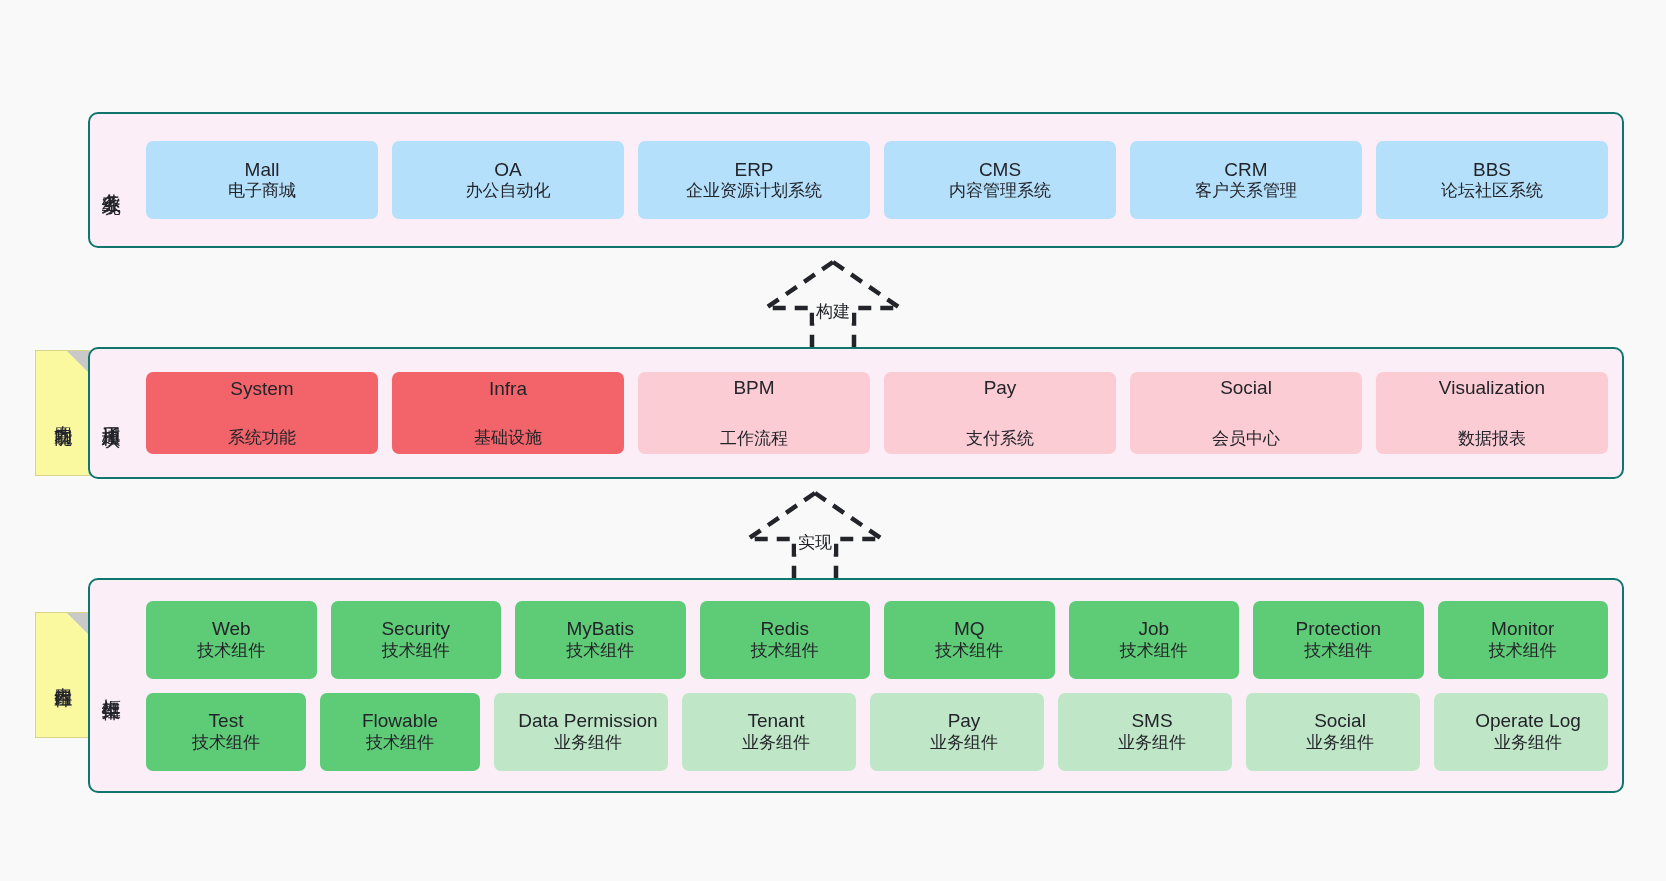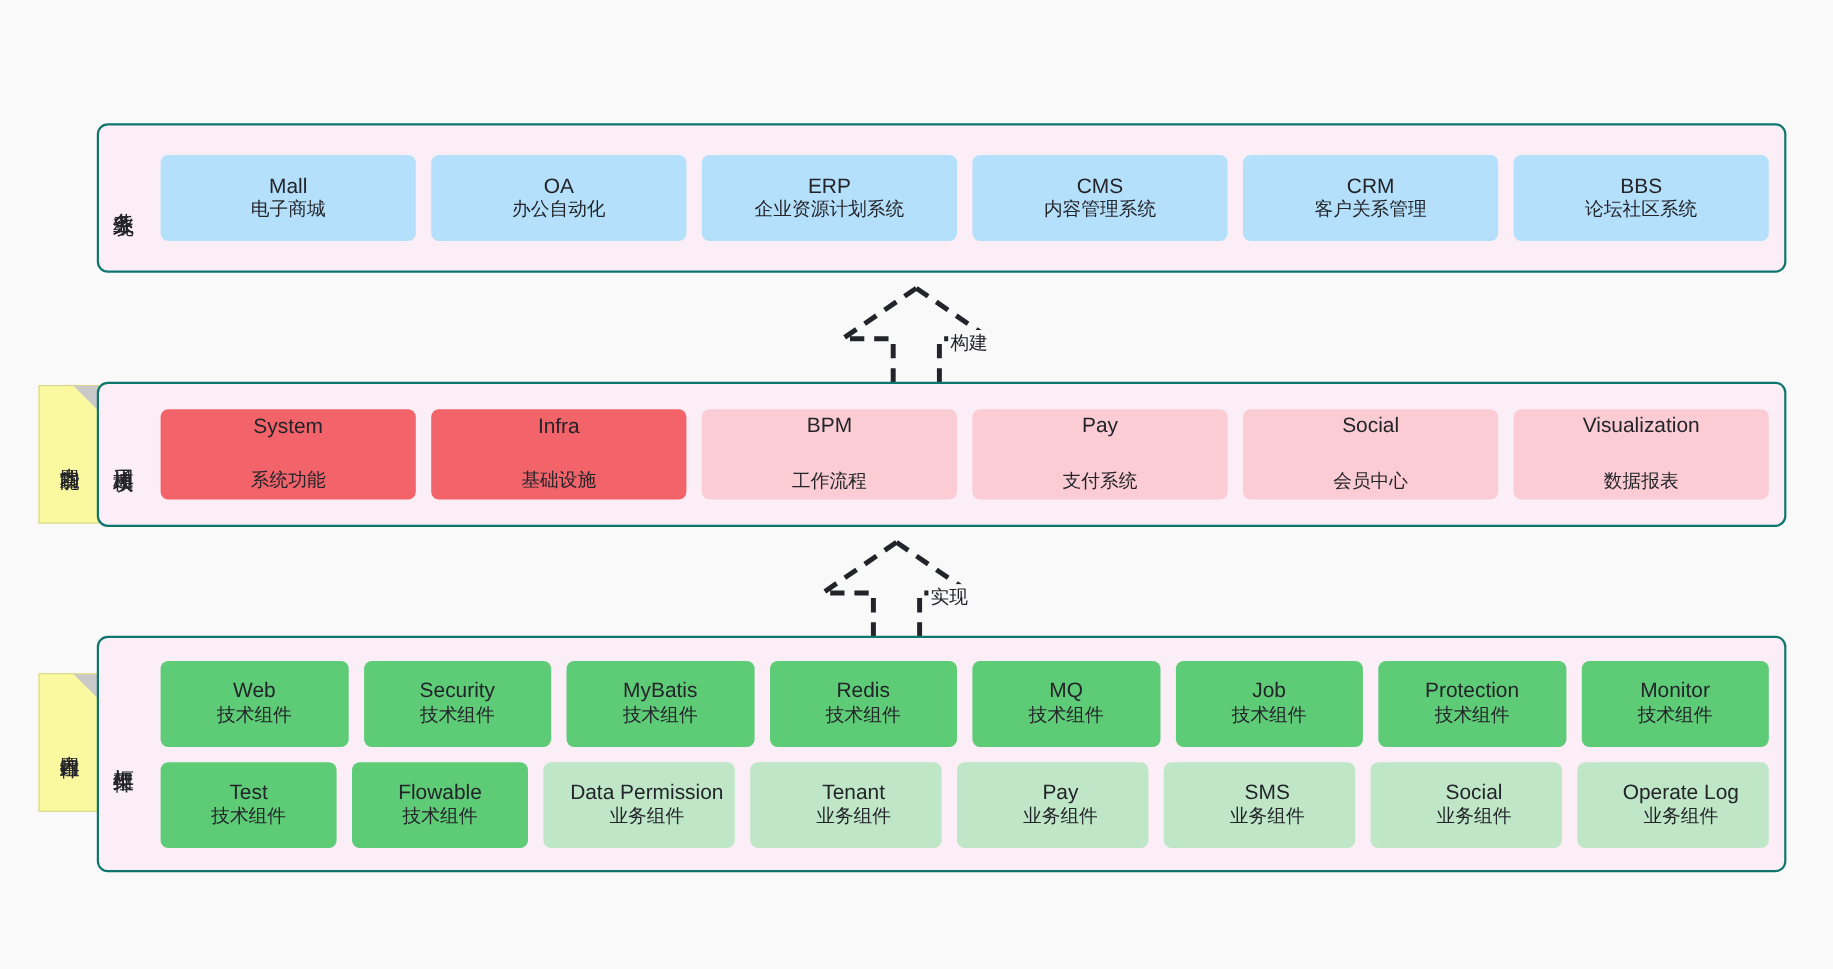--- a/index.html
+++ b/index.html
@@ -112,21 +112,20 @@
   .gen-arrow .glabel {
     position: absolute;
     left: 50%;
     transform: translateX(-50%);
     top: 42px;
     background: #f9f9f9;
     padding: 0 2px;
     font-size: 17px;
     color: #23242a;
     white-space: nowrap;
-    margin-left: 48px;
   }
 </style>
 </head>
 <body>
 
 <div id="stage">
 
   <div class="layer h-business" style="left:88px; top:112px; width:1536px; height:136px;">
     <div class="layer-title">业务系统</div>
     <div class="layer-body">

